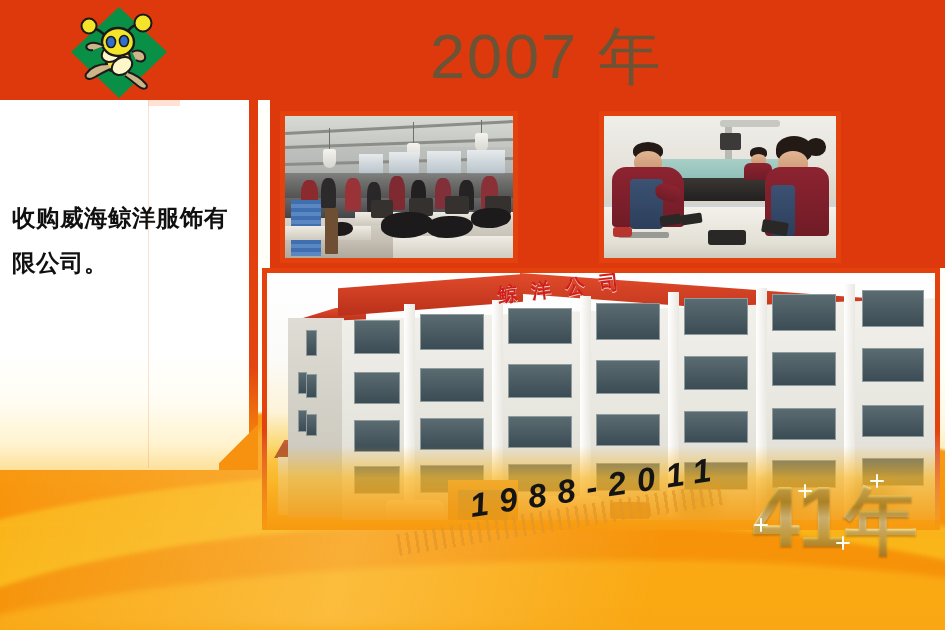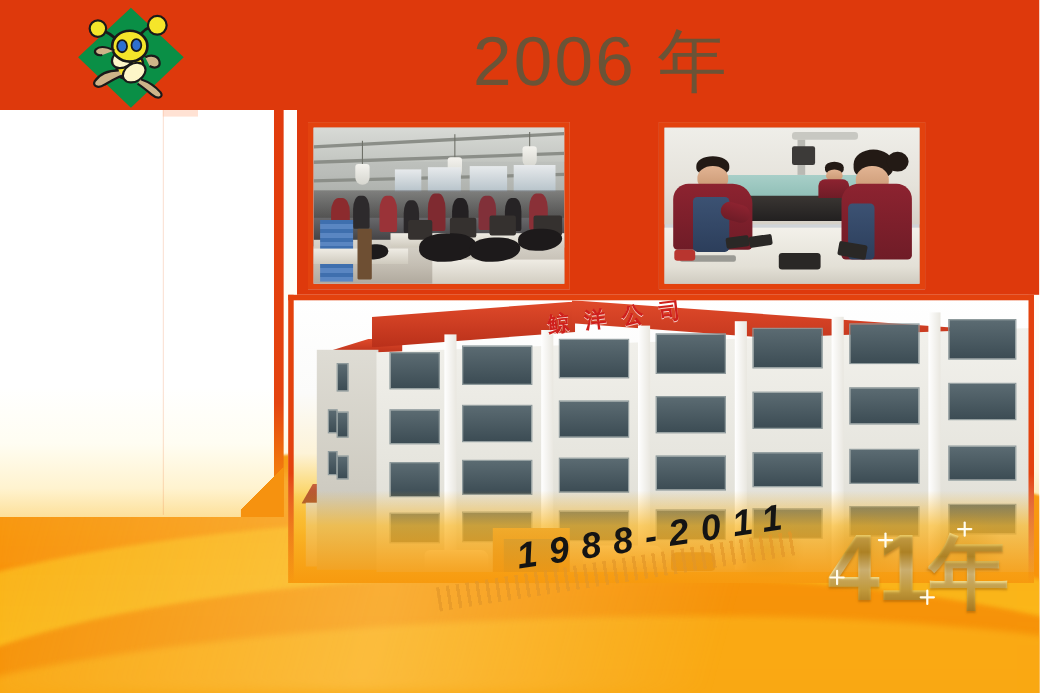--- a/index.html
+++ b/index.html
@@ -319,21 +319,21 @@
   <div class="bg-base"></div>
   <div class="bg-wave-a"></div>
   <div class="bg-wave-b"></div>
   <div class="bg-wave-c"></div>
   <div class="bg-wave-d"></div>
   <div class="bg-sheen"></div>
 
   <div class="header-right-fill"></div>
   <div class="header-band"></div>
 
-  <div class="header-title">2006 年</div>
+  <div class="header-title">2007 年</div>
 
   <div class="logo-wrap">
     <svg width="102" height="97" viewBox="0 0 102 97">
       <polygon points="51,3 99,48 51,94 3,48" fill="#0a8f46"></polygon>
 
       <path d="M40,34 C33,27 27,24 23,23" stroke="#1a1a1a" stroke-width="2.6" fill="none"></path>
       <path d="M58,30 C62,23 68,20 73,19" stroke="#1a1a1a" stroke-width="2.6" fill="none"></path>
       <circle cx="21" cy="22" r="7.5" fill="#f5e52a" stroke="#1a1a1a" stroke-width="2"></circle>
       <circle cx="75" cy="19" r="8.5" fill="#f5e52a" stroke="#1a1a1a" stroke-width="2"></circle>
 
@@ -350,20 +350,21 @@
       <path d="M64,48 C70,45 76,47 77,52 C78,57 73,59 68,56" fill="#cdb489" stroke="#1a1a1a" stroke-width="2"></path>
       <path d="M60,68 C66,70 73,74 78,80 C81,84 76,87 70,82 C64,77 60,74 57,72" fill="#cdb489" stroke="#1a1a1a" stroke-width="2"></path>
     </svg>
   </div>
 
   <div class="text-card"></div>
   <div class="text-card-edge"></div>
   <div class="text-card-corner"></div>
   <div class="card-hairline"></div>
   <div class="card-hairline-top"></div>
+  <div class="card-text">收购威海鲸洋服饰有限公司。</div>
 
   <div class="photo photo-top photo-a">
     <div class="ph-inner">
       <div class="fa-wall"></div>
       <div class="fa-ceil"></div>
       <div class="fa-beam" style="left:0;  top:10px; width:100%; transform:rotate(-3deg);"></div>
       <div class="fa-beam" style="left:0;  top:26px; width:100%; transform:rotate(-2deg);"></div>
       <div class="fa-beam" style="left:0;  top:44px; width:100%; transform:rotate(-1.5deg);"></div>
       <div class="fa-lampw" style="left:44px; top:12px; height:22px;"></div>
       <div class="fa-lamp" style="left:38px; top:33px;"></div>

